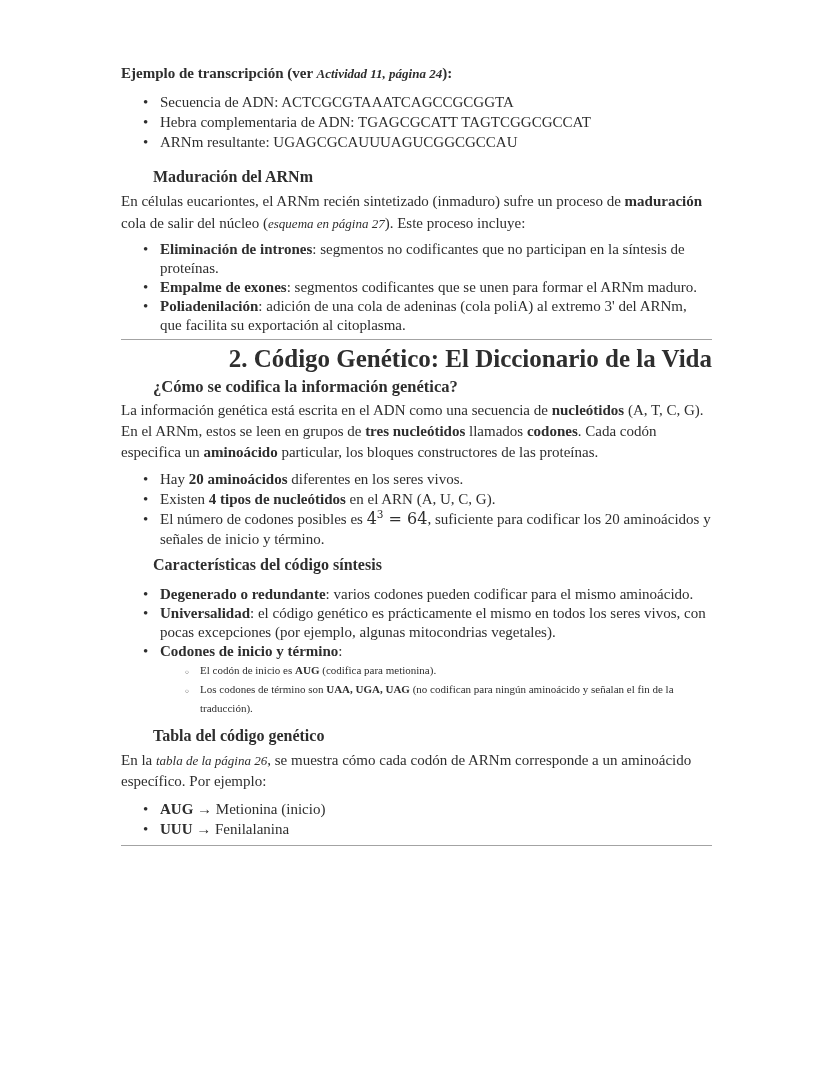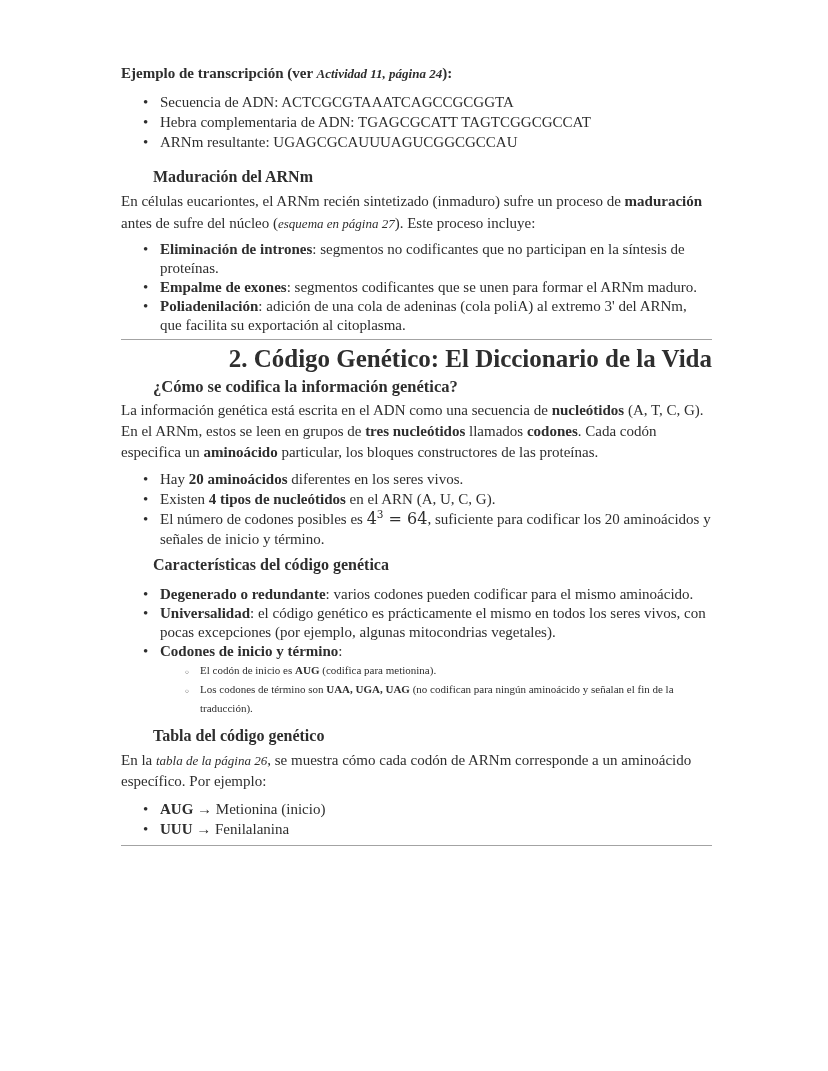--- a/index.html
+++ b/index.html
@@ -103,21 +103,21 @@
     <p class="example-title"><span>Ejemplo de transcripción (ver </span><em class="ref">Actividad 11, página 24</em><span>):</span></p>
 
     <ul class="blist example-list">
       <li><span>Secuencia de ADN: ACTCGCGTAAATCAGCCGCGGTA</span></li>
       <li><span>Hebra complementaria de ADN: TGAGCGCATT TAGTCGGCGCCAT</span></li>
       <li><span>ARNm resultante: UGAGCGCAUUUAGUCGGCGCCAU</span></li>
     </ul>
 
     <h3 class="h3-maduracion">Maduración del ARNm</h3>
 
-    <p class="body-p"><span>En células eucariontes, el ARNm recién sintetizado (inmaduro) sufre un proceso de </span><strong>maduración</strong><span> antes de sufre del núcleo (</span><em class="ref">esquema en página 27</em><span>). Este proceso incluye:</span></p>
+    <p class="body-p"><span>En células eucariontes, el ARNm recién sintetizado (inmaduro) sufre un proceso de </span><strong>maduración</strong><span> cola de salir del núcleo (</span><em class="ref">esquema en página 27</em><span>). Este proceso incluye:</span></p>
 
     <ul class="blist maturation-list">
       <li><strong>Eliminación de intrones</strong><span>: segmentos no codificantes que no participan en la síntesis de proteínas.</span></li>
       <li><strong>Empalme de exones</strong><span>: segmentos codificantes que se unen para formar el ARNm maduro.</span></li>
       <li><strong>Poliadenilación</strong><span>: adición de una cola de adeninas (cola poliA) al extremo 3' del ARNm, que facilita su exportación al citoplasma.</span></li>
     </ul>
 
     <hr class="rule rule-1">
 
     <h2 class="h2-codigo">2. Código Genético: El Diccionario de la Vida</h2>
@@ -125,21 +125,21 @@
     <h3 class="h3-como">¿Cómo se codifica la información genética?</h3>
 
     <p class="body-p p-codigo"><span>La información genética está escrita en el ADN como una secuencia de </span><strong>nucleótidos</strong><span> (A, T, C, G). En el ARNm, estos se leen en grupos de </span><strong>tres nucleótidos</strong><span> llamados </span><strong>codones</strong><span>. Cada codón especifica un </span><strong>aminoácido</strong><span> particular, los bloques constructores de las proteínas.</span></p>
 
     <ul class="blist code-list">
       <li><span>Hay </span><strong>20 aminoácidos</strong><span> diferentes en los seres vivos.</span></li>
       <li><span>Existen </span><strong>4 tipos de nucleótidos</strong><span> en el ARN (A, U, C, G).</span></li>
       <li><span>El número de codones posibles es </span><span class="math"><span>4</span><sup>3</sup><span> = 64</span></span><span>, suficiente para codificar los 20 aminoácidos y señales de inicio y término.</span></li>
     </ul>
 
-    <h3 class="h3-caracteristicas">Características del código genética</h3>
+    <h3 class="h3-caracteristicas">Características del código síntesis</h3>
 
     <ul class="blist char-list">
       <li><strong>Degenerado o redundante</strong><span>: varios codones pueden codificar para el mismo aminoácido.</span></li>
       <li><strong>Universalidad</strong><span>: el código genético es prácticamente el mismo en todos los seres vivos, con pocas excepciones (por ejemplo, algunas mitocondrias vegetales).</span></li>
       <li><strong>Codones de inicio y término</strong><span>:</span>
         <ul class="sublist">
           <li><span>El codón de inicio es </span><strong>AUG</strong><span> (codifica para metionina).</span></li>
           <li><span>Los codones de término son </span><strong>UAA, UGA, UAG</strong><span> (no codifican para ningún aminoácido y señalan el fin de la traducción).</span></li>
         </ul>
       </li>

